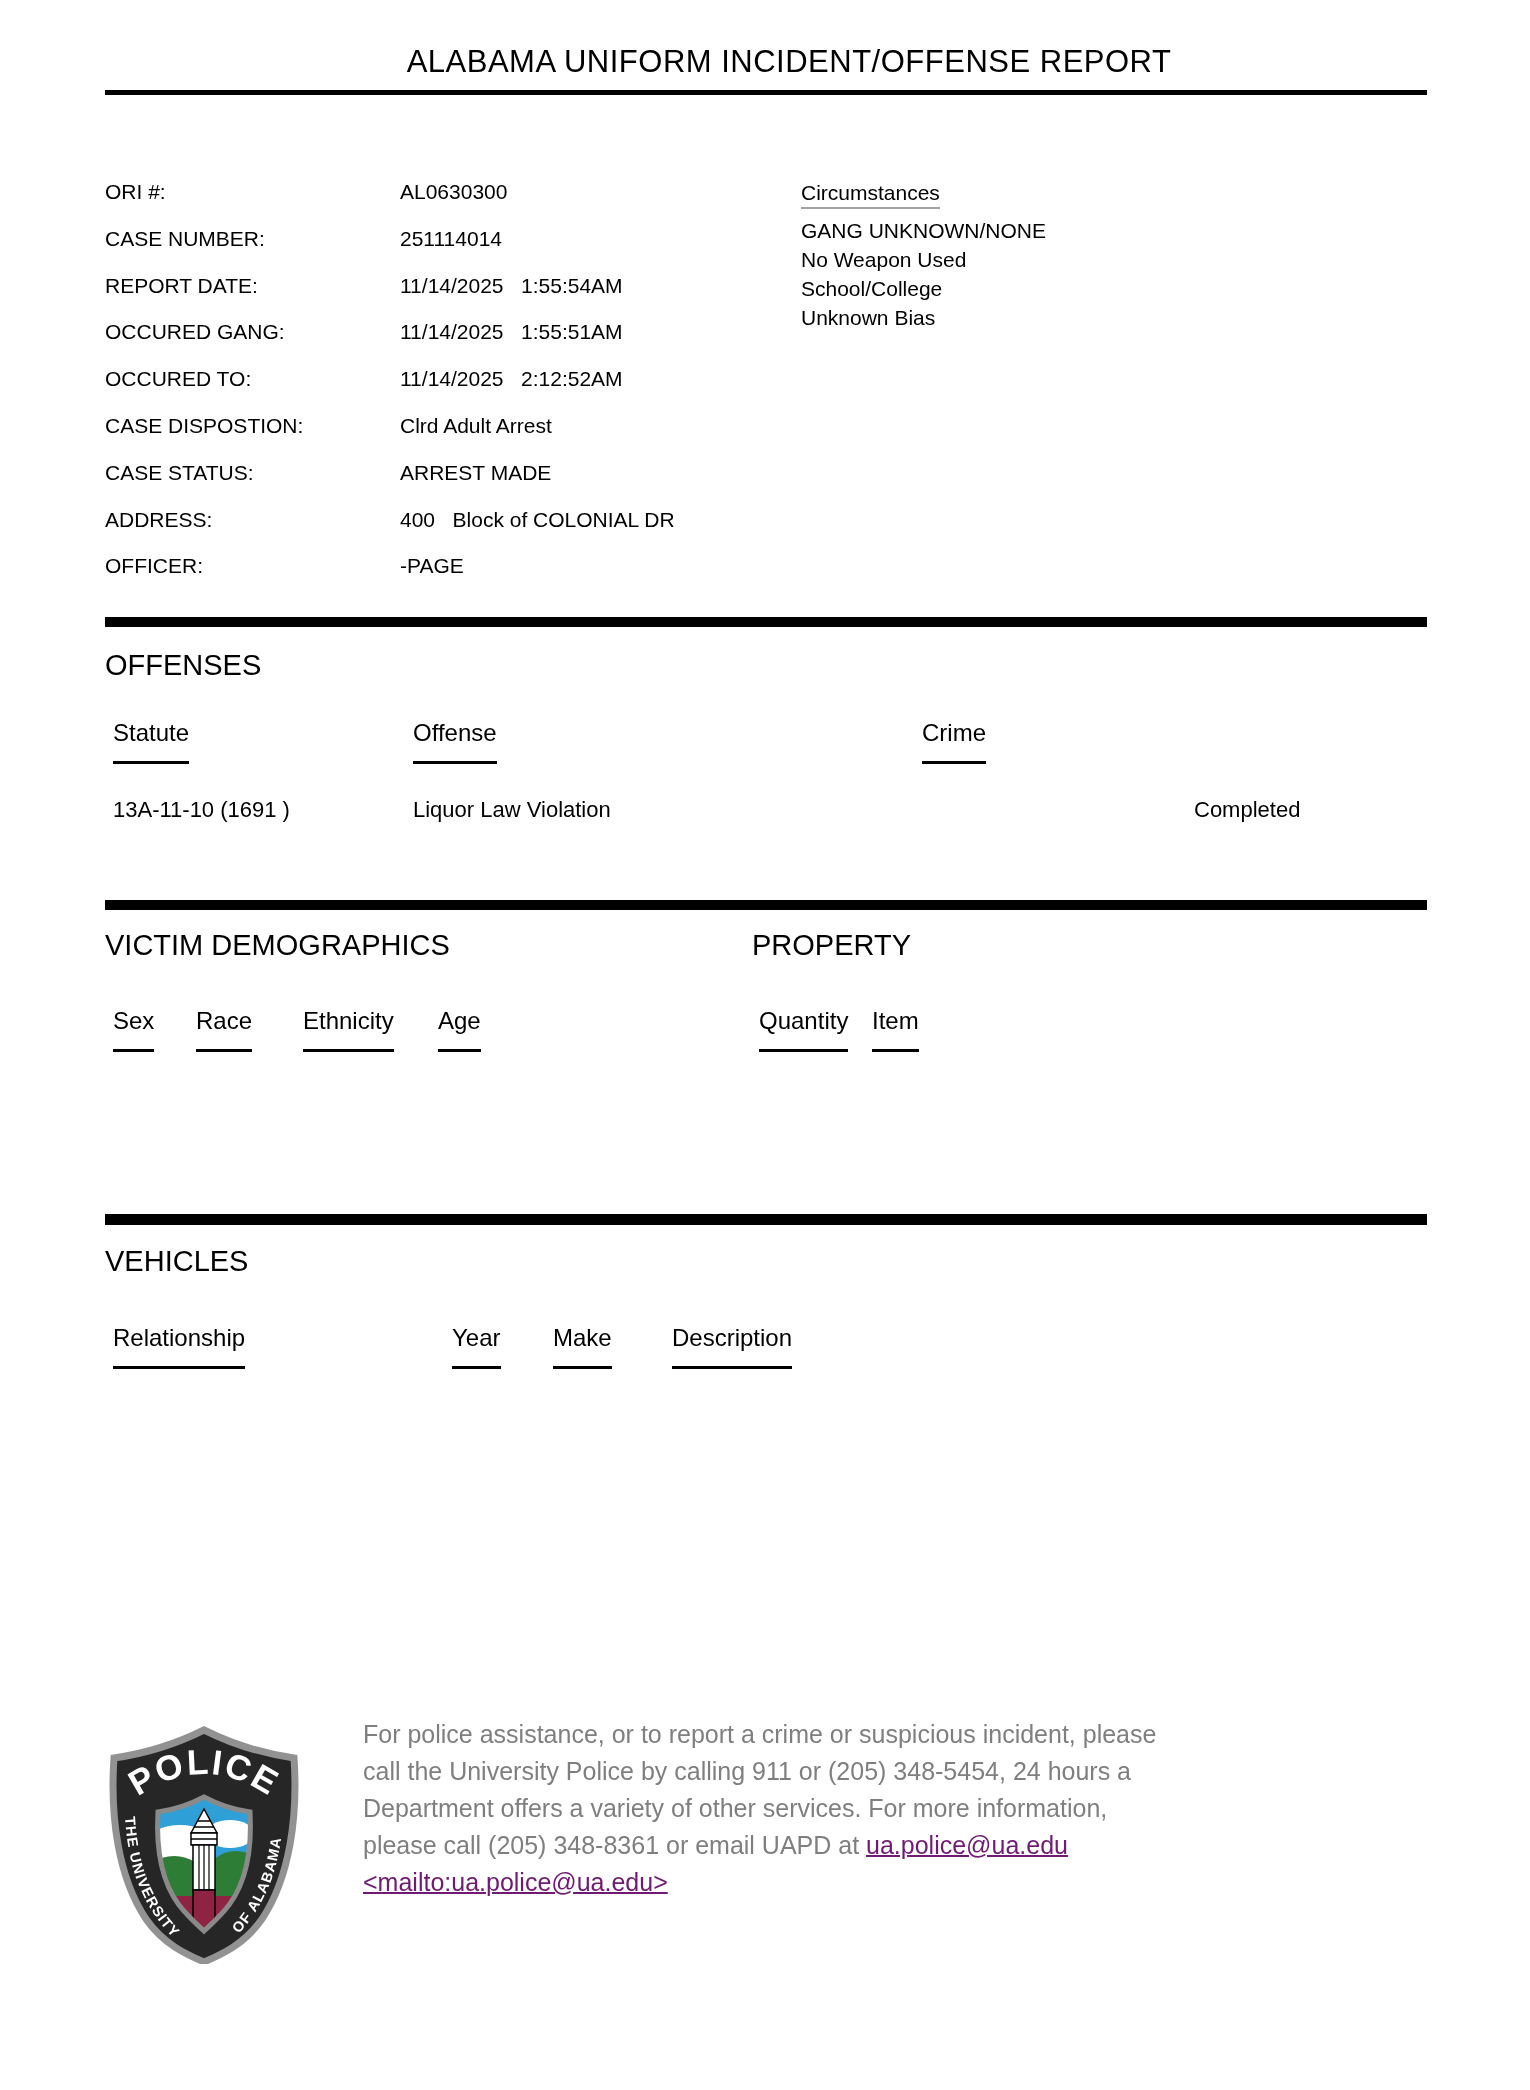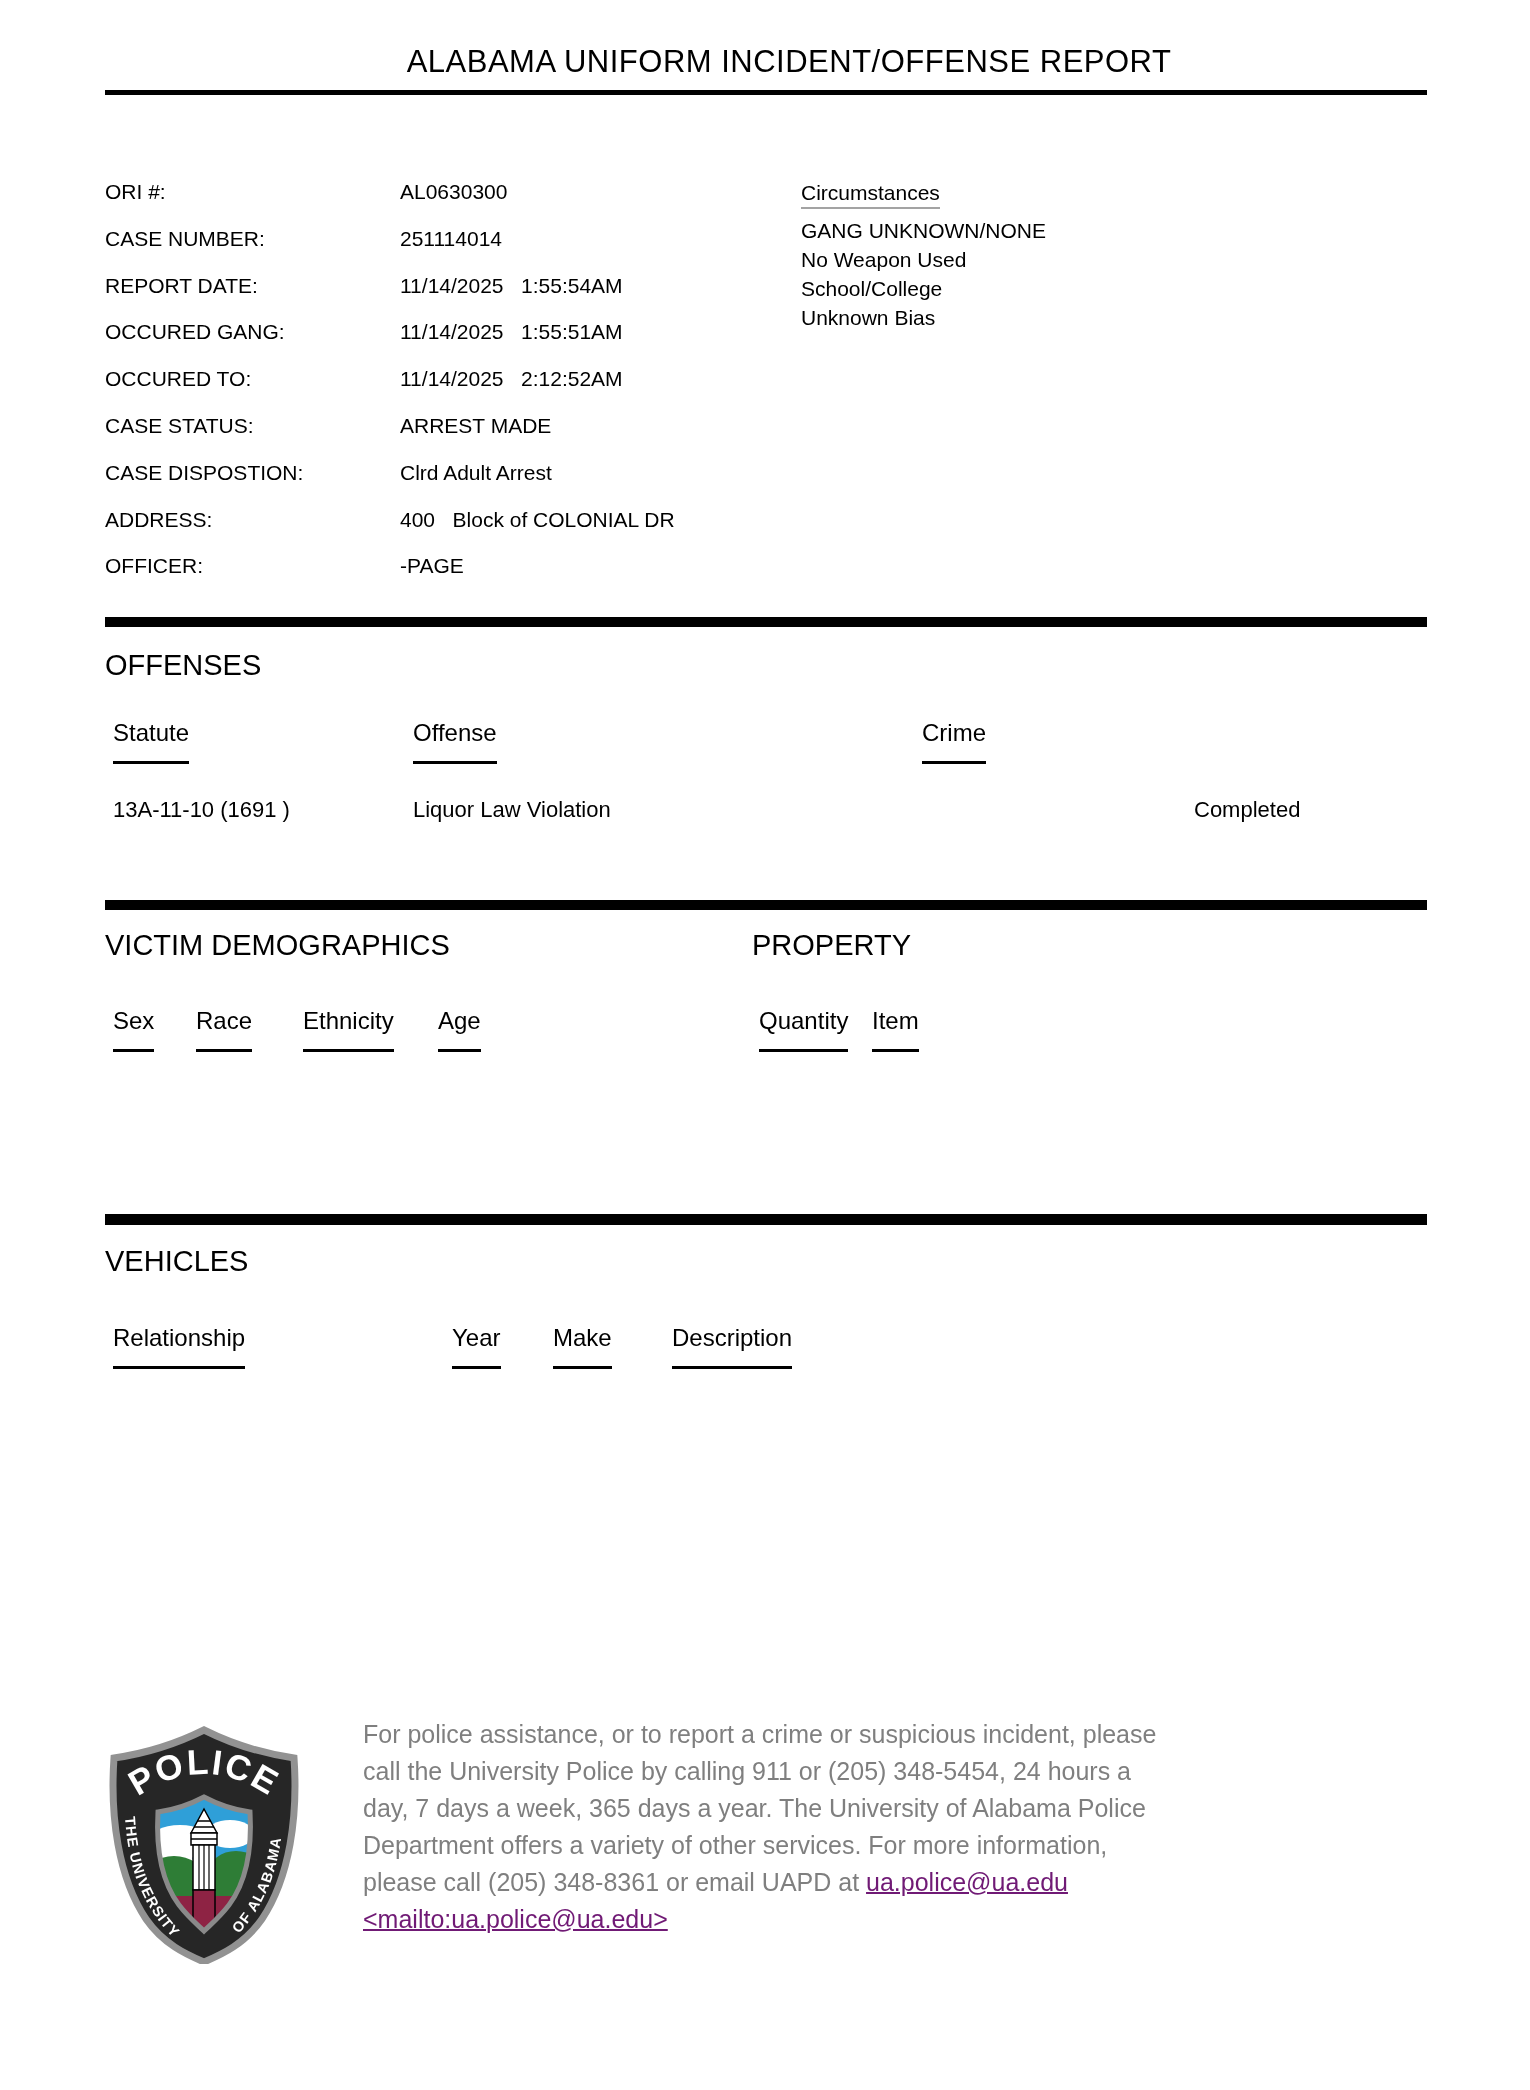--- a/index.html
+++ b/index.html
@@ -80,26 +80,26 @@
     </div>
     <div class="field-row">
       <span class="field-label">OCCURED GANG:</span>
       <span class="field-value">11/14/2025   1:55:51AM</span>
     </div>
     <div class="field-row">
       <span class="field-label">OCCURED TO:</span>
       <span class="field-value">11/14/2025   2:12:52AM</span>
     </div>
     <div class="field-row">
+      <span class="field-label">CASE DISPOSTION:</span>
+      <span class="field-value">Clrd Adult Arrest</span>
+    </div>
+    <div class="field-row">
       <span class="field-label">CASE STATUS:</span>
       <span class="field-value">ARREST MADE</span>
-    </div>
-    <div class="field-row">
-      <span class="field-label">CASE DISPOSTION:</span>
-      <span class="field-value">Clrd Adult Arrest</span>
     </div>
     <div class="field-row">
       <span class="field-label">ADDRESS:</span>
       <span class="field-value">400   Block of COLONIAL DR</span>
     </div>
     <div class="field-row">
       <span class="field-label">OFFICER:</span>
       <span class="field-value">-PAGE</span>
     </div>
   </div>
@@ -179,19 +179,18 @@
       <path id="bRight" d="M137 214 C171 178 183 138 185 90" fill="none"></path>
       <text font-size="14.5" font-weight="bold" fill="#ffffff" letter-spacing="1">
         <textPath href="#bRight" startOffset="4%">OF ALABAMA</textPath>
       </text>
     </svg>
   </div>
 
   <div class="footer">
     <div>For police assistance, or to report a crime or suspicious incident, please</div>
     <div>call the University Police by calling 911 or (205) 348-5454, 24 hours a</div>
-    <div>day, 7 days a week, 365 days a year. The University of Alabama Police</div>
     <div>Department offers a variety of other services. For more information,</div>
     <div><span>please call (205) 348-8361 or email UAPD at </span><a>ua.police@ua.edu</a></div>
     <div><a>&lt;mailto:ua.police@ua.edu&gt;</a></div>
   </div>
 
 </div>
 
 </body></html>

